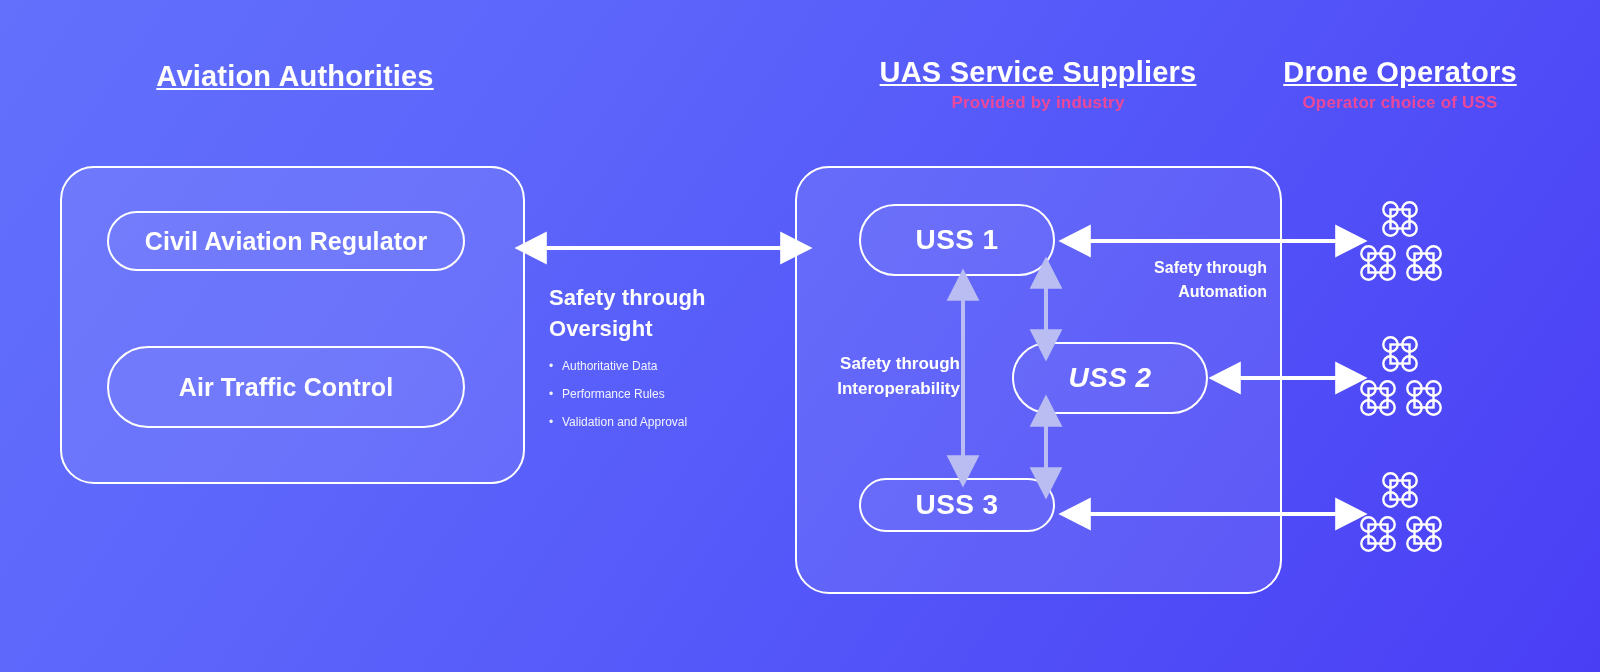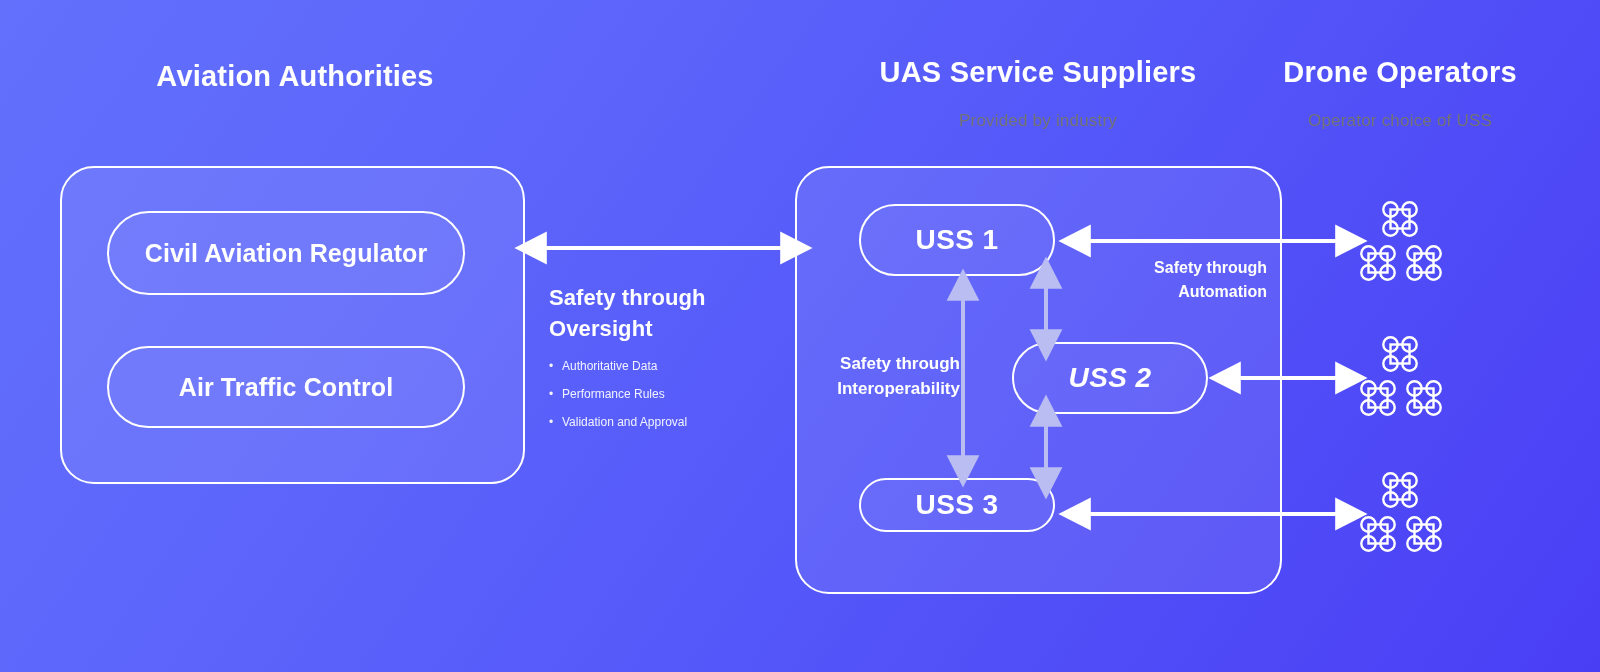--- a/index.html
+++ b/index.html
@@ -30,27 +30,28 @@
     position: absolute;
     text-align: center;
     letter-spacing: 0.2px;
   }
   .heading .title {
     font-size: 29px;
     font-weight: 700;
     color: #ffffff;
     white-space: nowrap;
     line-height: 1.15;
+    text-decoration: underline;
   }
   .heading .subtitle {
     font-size: 17px;
-    font-weight: 400;
-    color: #737373;
+    font-weight: 700;
+    color: #ec4899;
     white-space: nowrap;
-    margin-top: 22px;
+    margin-top: 4px;
     line-height: 1.15;
   }
 
   #hd-authorities { left: 60px;  top: 60px;  width: 470px; }
   #hd-uss         { left: 820px; top: 56px;  width: 436px; }
   #hd-operators   { left: 1276px;top: 56px;  width: 248px; }
 
   
   .panel {
     position: absolute;
@@ -69,21 +70,21 @@
     background: rgba(255,255,255,0.045);
     display: flex;
     align-items: center;
     justify-content: center;
     color: #ffffff;
     white-space: nowrap;
   }
   .pill.lg { font-size: 25px; font-weight: 600; letter-spacing: 0.1px; }
   .pill.uss { font-size: 28px; font-weight: 600; letter-spacing: 0.4px; }
 
-  #pill-car  { left: 107px; top: 211px; width: 358px; height: 84px; }
+  #pill-car  { left: 107px; top: 211px; width: 358px; height: 60px; }
   #pill-atc  { left: 107px; top: 346px; width: 358px; height: 82px; }
 
   #pill-uss1 { left: 859px;  top: 204px; width: 196px; height: 72px; }
   #pill-uss2 { left: 1012px; top: 342px; width: 196px; height: 72px; font-style: italic; }
   #pill-uss3 { left: 859px;  top: 478px; width: 196px; height: 54px; }
 
   
   #oversight-block {
     position: absolute;
     left: 549px;

